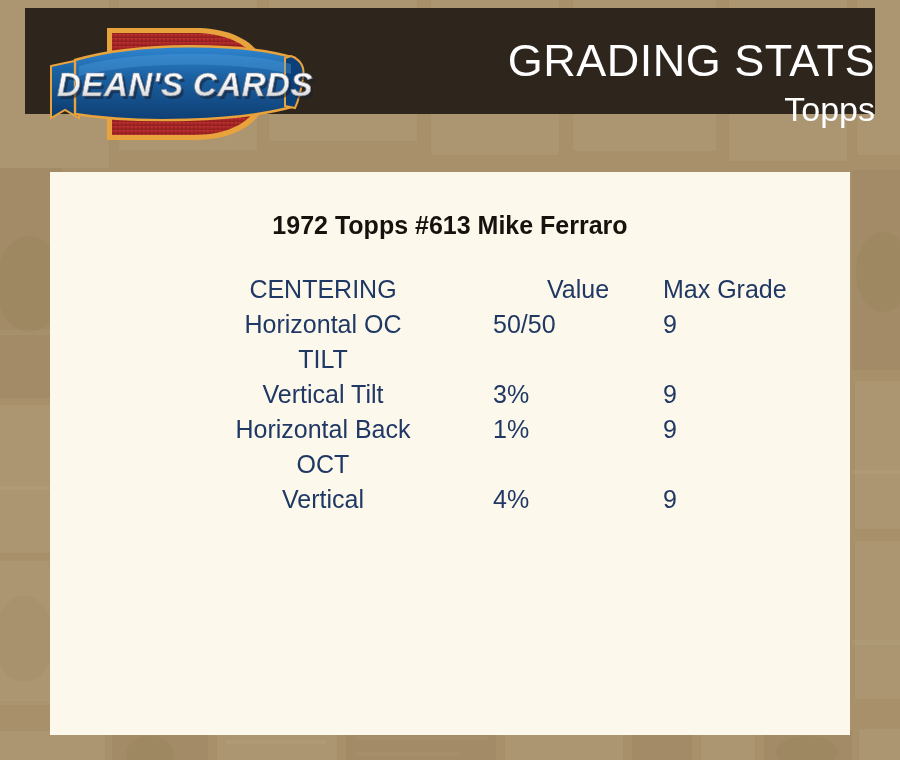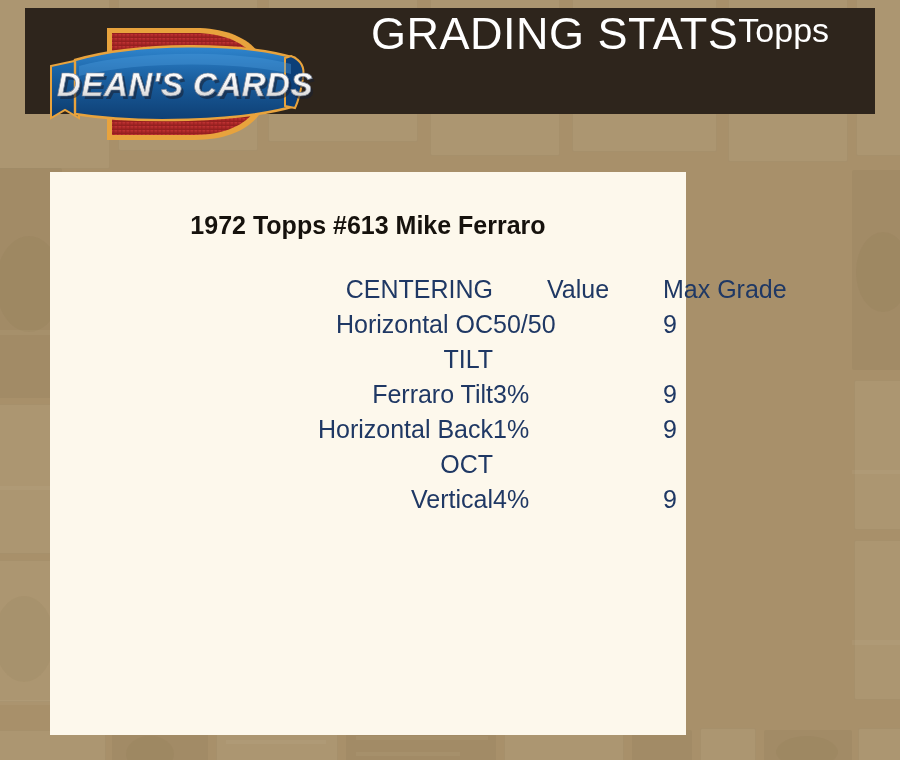--- a/index.html
+++ b/index.html
@@ -70,22 +70,22 @@
   #logo svg { display: block; }
 
   
   #header-text {
     position: absolute;
     left: 300px;
     top: 0;
     width: 550px;
     height: 147px;
     display: flex;
-    flex-direction: row;
-    align-items: flex-start;
+    flex-direction: column;
+    align-items: flex-end;
     justify-content: center;
   }
   #title-main {
     color: #ffffff;
     font-size: 45px;
     line-height: 52px;
     letter-spacing: 0.5px;
     font-weight: normal;
     white-space: nowrap;
   }
@@ -96,21 +96,21 @@
     font-weight: normal;
     white-space: nowrap;
     margin-top: 2px;
   }
 
   
   #panel {
     position: absolute;
     left: 50px;
     top: 172px;
-    width: 636px;
+    width: 800px;
     height: 563px;
     background: #fdf8ec;
     z-index: 4;
   }
 
   #card-heading {
     text-align: center;
     margin-top: 38px;
   }
   #card-title {
@@ -135,21 +135,21 @@
     color: #1f3864;
   }
   #stats-table th,
   #stats-table td {
     padding: 0;
     font-size: 25px;
     line-height: 35px;
     font-weight: normal;
     vertical-align: baseline;
   }
-  .col-label { width: 340px; text-align: right; }
+  .col-label { width: 340px; text-align: center; }
   .col-value { width: 170px; }
   .col-grade { width: 150px; text-align: left; }
 
   th.col-label,
   th.col-value,
   th.col-grade {
     font-weight: bold;
     font-size: 25px;
   }
   tr.section-row > th.col-label { font-weight: bold; }
@@ -282,21 +282,21 @@
           <td class="col-value">50/50</td>
           <td class="col-grade">9</td>
         </tr>
 
         <tr class="section-row">
           <th class="col-label">TILT</th>
           <th class="col-value"></th>
           <th class="col-grade"></th>
         </tr>
         <tr>
-          <td class="col-label row-label">Ferraro Tilt</td>
+          <td class="col-label row-label">Vertical Tilt</td>
           <td class="col-value">3%</td>
           <td class="col-grade">9</td>
         </tr>
         <tr>
           <td class="col-label row-label">Horizontal Back</td>
           <td class="col-value">1%</td>
           <td class="col-grade">9</td>
         </tr>
 
         <tr class="section-row">

